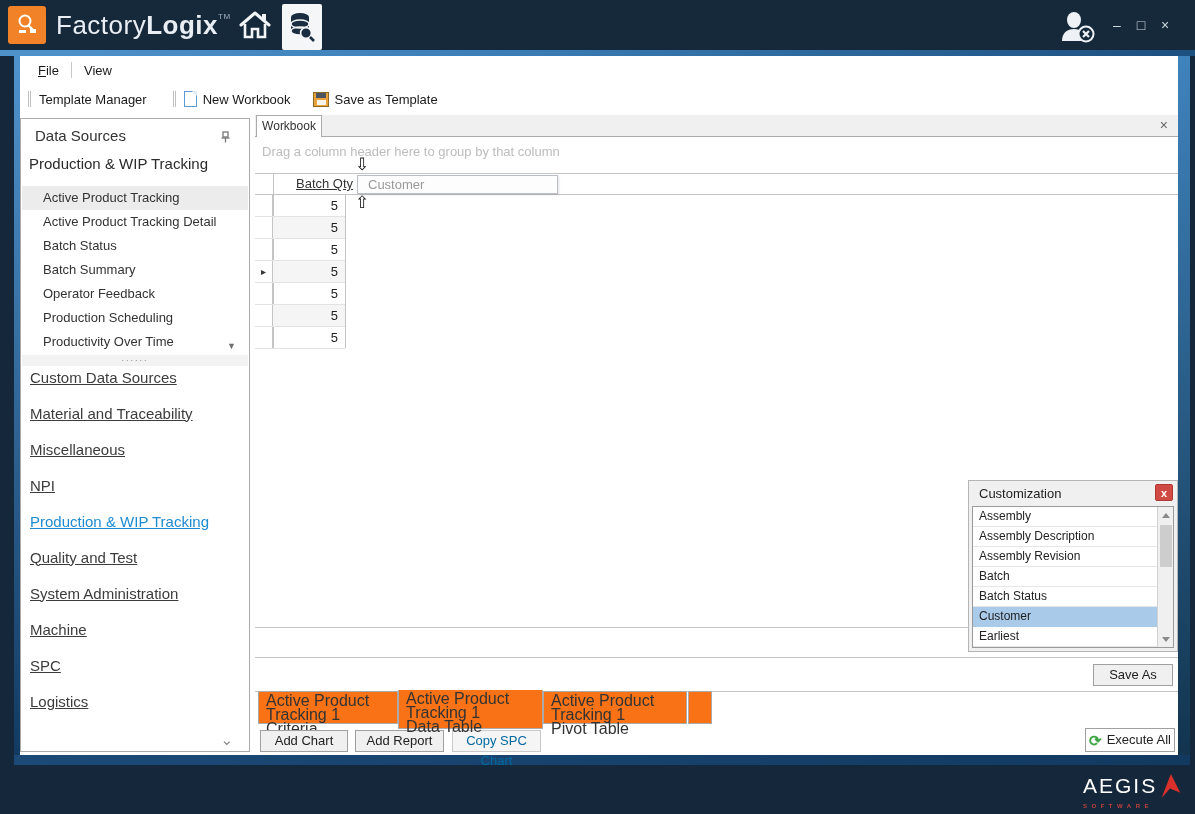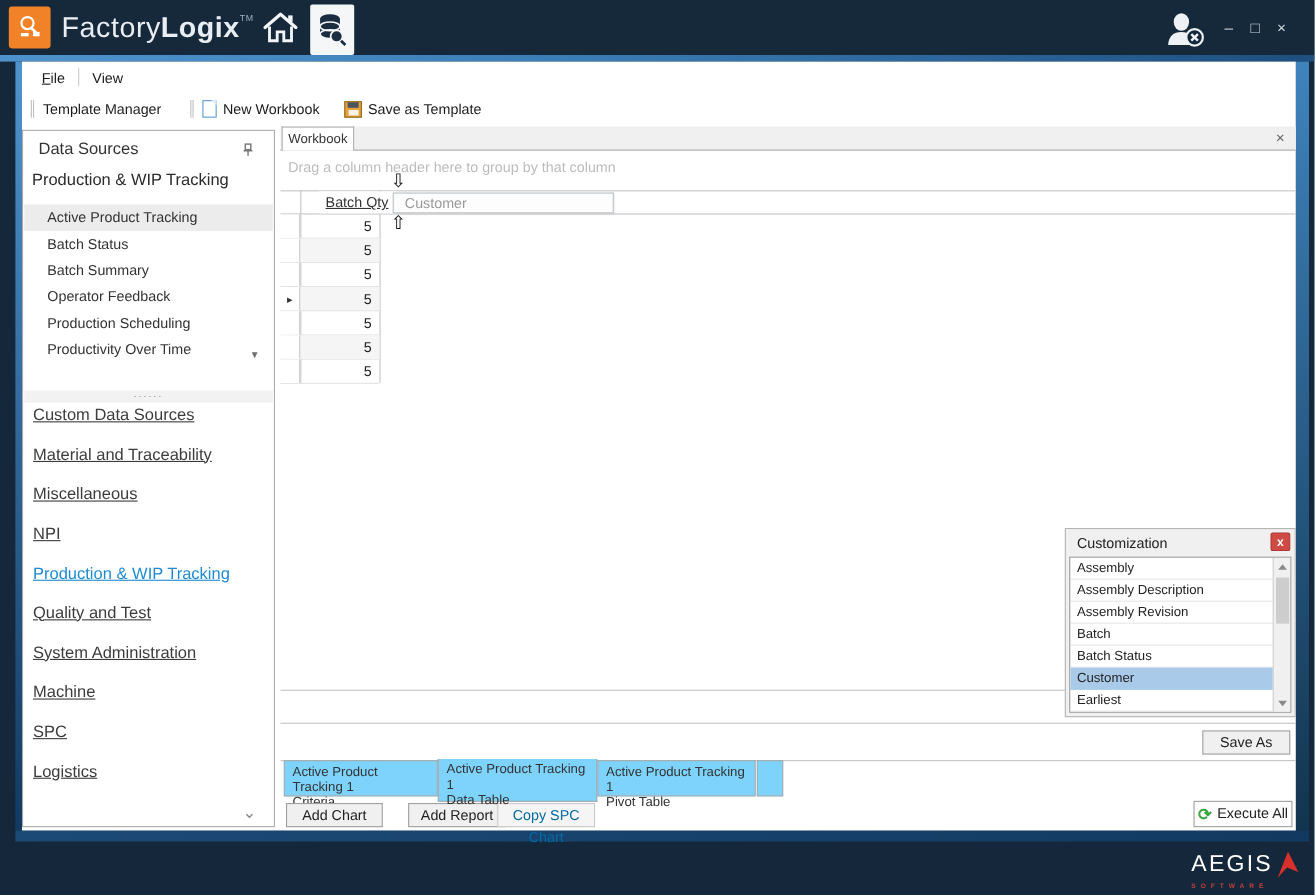--- a/index.html
+++ b/index.html
@@ -93,26 +93,26 @@
   .sc-btn { position:absolute; left:0; width:16px; height:16px; display:flex; align-items:center; justify-content:center; cursor:default; }
   .sc-up { top:0; } .sc-dn { bottom:0; }
   .tri-up { width:0; height:0; border-left:4px solid transparent; border-right:4px solid transparent; border-bottom:5px solid #8a8a8a; }
   .tri-dn { width:0; height:0; border-left:4px solid transparent; border-right:4px solid transparent; border-top:5px solid #8a8a8a; }
   .sc-thumb { position:absolute; left:2px; top:18px; width:12px; height:42px; background:#cdcdcd; cursor:default; }
 
   
   .btn { position:absolute; background:#f0f0f0; border:1px solid #a0a0a0; font-size:13px; color:#222; text-align:center; cursor:default; }
   .btn-saveas { left:1073px; top:608px; width:80px; height:22px; line-height:20px; }
   .btn-addchart { left:240px; top:674px; width:88px; height:22px; line-height:20px; }
-  .btn-addreport { left:335px; top:674px; width:89px; height:22px; line-height:20px;margin-left:16px; }
+  .btn-addreport { left:335px; top:674px; width:89px; height:22px; line-height:20px; }
   .btn-copyspc { left:432px; top:674px; width:89px; height:22px; line-height:20px; color:#0369a1; border-color:#c9c9c9; background:#f5f5f5; }
   .btn-exec { left:1065px; top:672px; width:90px; height:24px; line-height:22px; background:#fdfdfd; display:flex; align-items:center; justify-content:center; gap:5px; }
   .exec-ic { color:#3da643; font-weight:bold; font-size:15px; line-height:15px; }
 
-  .btab { position:absolute; top:635px; height:33px; background:#7dd3fc; border:1px solid #ababab; font-size:12px; color:#333; padding:2px 7px; line-height:14px; cursor:default; }
+  .btab { position:absolute; top:635px; height:33px; background:#f97316; border:1px solid #ababab; font-size:16px; color:#333; padding:2px 7px; line-height:14px; cursor:default; }
   .btab1 { left:238px; width:140px; }
   .btab2 { left:378px; top:634px; height:39px; width:145px; border-top:none; z-index:2; }
   .btab3 { left:523px; width:144px; }
   .btab4 { left:668px; width:24px; }
 
   
   .footer-logo { position:absolute; left:1083px; top:770px; width:100px; }
   .aegis-row { display:flex; align-items:center; }
   .aegis-txt { color:#ffffff; font-size:21px; letter-spacing:2px; font-weight:500;text-align:center; }
   .aegis-sub { color:#c4413c; font-size:6px; letter-spacing:4.5px; margin-top:1px; font-weight:bold; }
@@ -201,20 +201,21 @@
       <svg width="11" height="12" viewBox="0 0 11 12">
         <rect x="3" y="1" width="5" height="5" fill="none" stroke="#777" stroke-width="1.3"></rect>
         <line x1="1.5" y1="7" x2="9.5" y2="7" stroke="#777" stroke-width="1.3"></line>
         <line x1="5.5" y1="7" x2="5.5" y2="11.5" stroke="#777" stroke-width="1.3"></line>
       </svg>
     </div>
     <div class="sb-section">Production &amp; WIP Tracking</div>
 
     <div class="sb-tables">
       <div class="sb-table-item sel"><span>Active Product Tracking</span></div>
+      <div class="sb-table-item"><span>Active Product Tracking Detail</span></div>
       <div class="sb-table-item"><span>Batch Status</span></div>
       <div class="sb-table-item"><span>Batch Summary</span></div>
       <div class="sb-table-item"><span>Operator Feedback</span></div>
       <div class="sb-table-item"><span>Production Scheduling</span></div>
       <div class="sb-table-item">
         <span>Productivity Over Time</span>
         <span class="sb-table-dd">▼</span>
       </div>
     </div>
 

